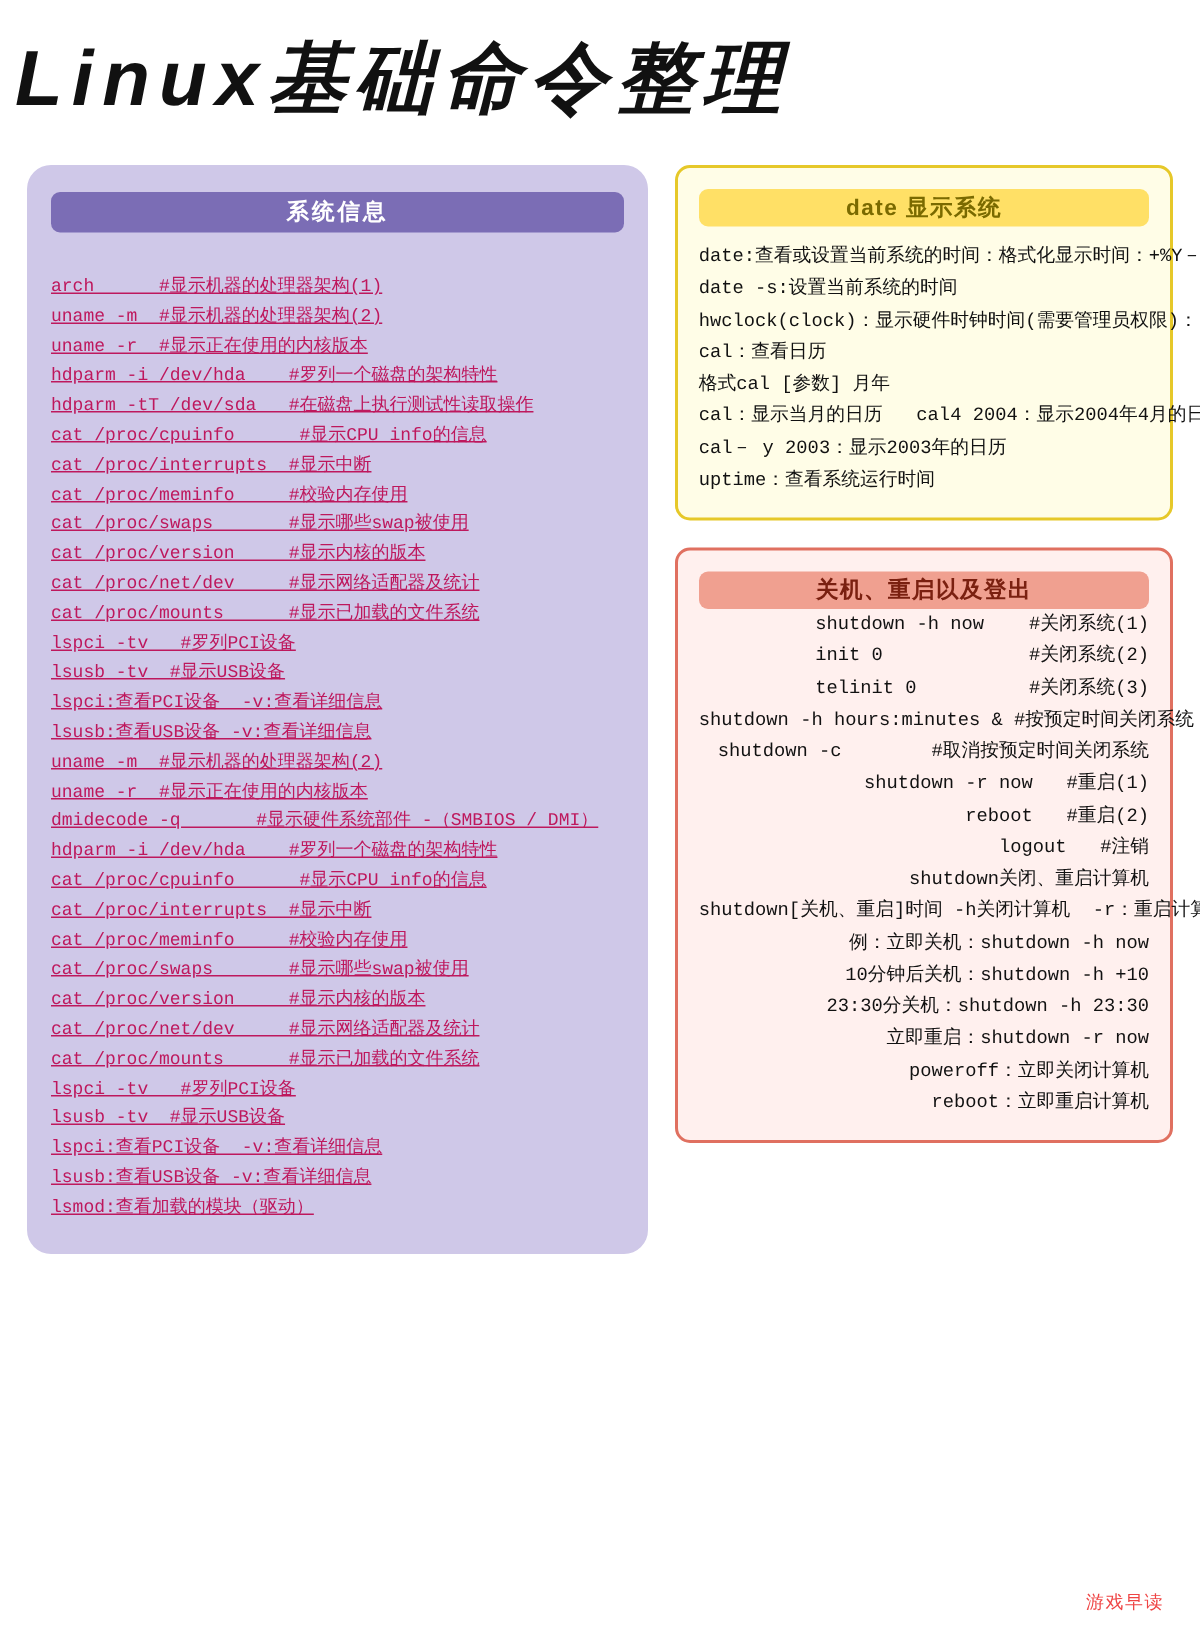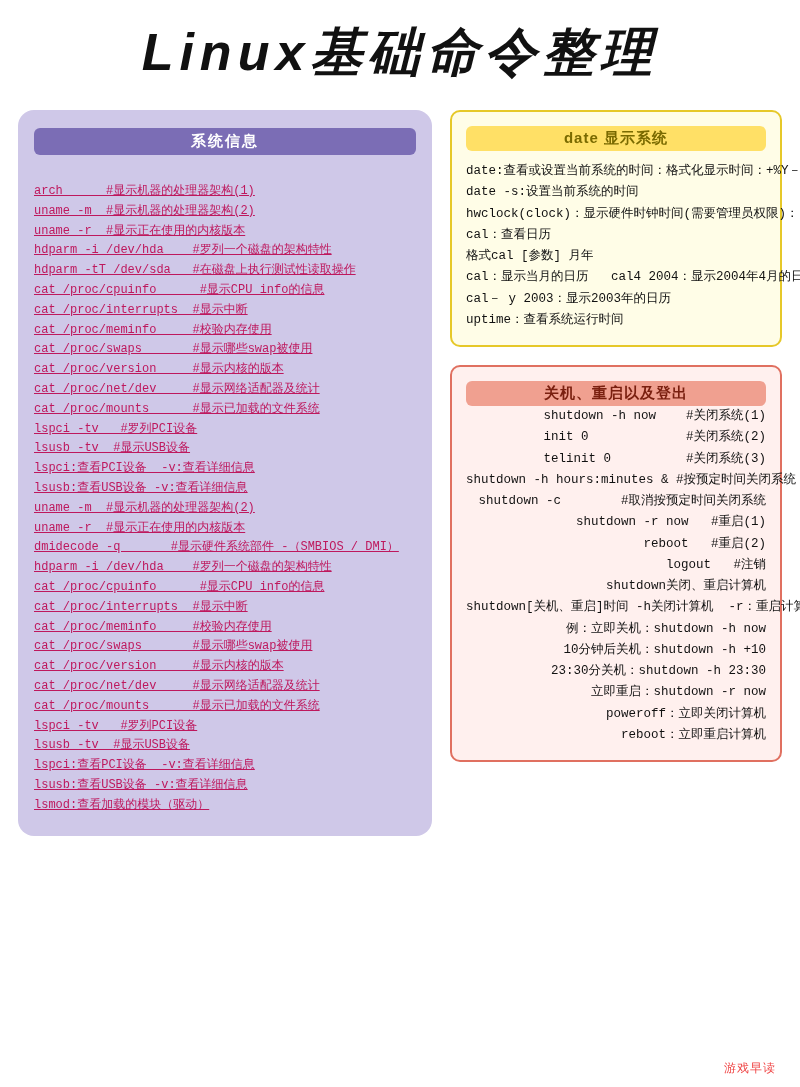--- a/index.html
+++ b/index.html
@@ -6,21 +6,21 @@
     body {
       width: 800px;
       min-height: 1087px;
       background: #fff;
       font-family: 'Arial', sans-serif;
       position: relative;
       overflow-x: hidden;
     }
 
     .page-title {
-      text-align: center;
+      text-align: left;
       font-size: 52px;
       font-weight: 900;
       letter-spacing: 6px;
       padding: 18px 10px 22px 10px;
       color: #111;
       font-style: italic;
     }
 
     .main-content {
       display: flex;

